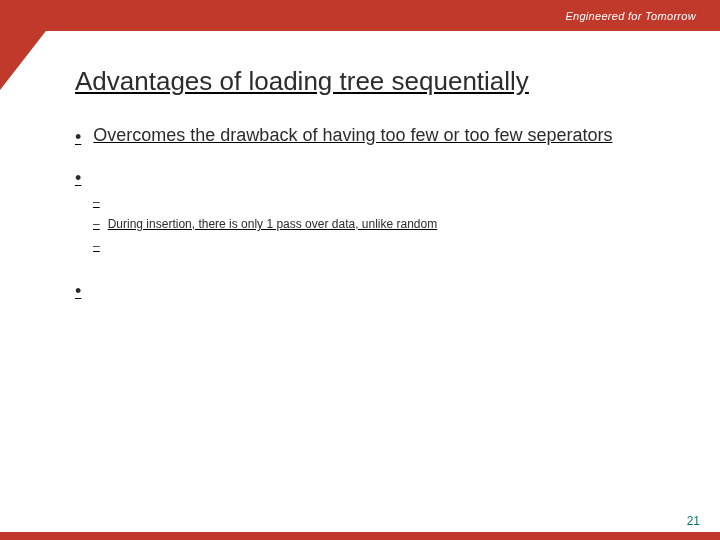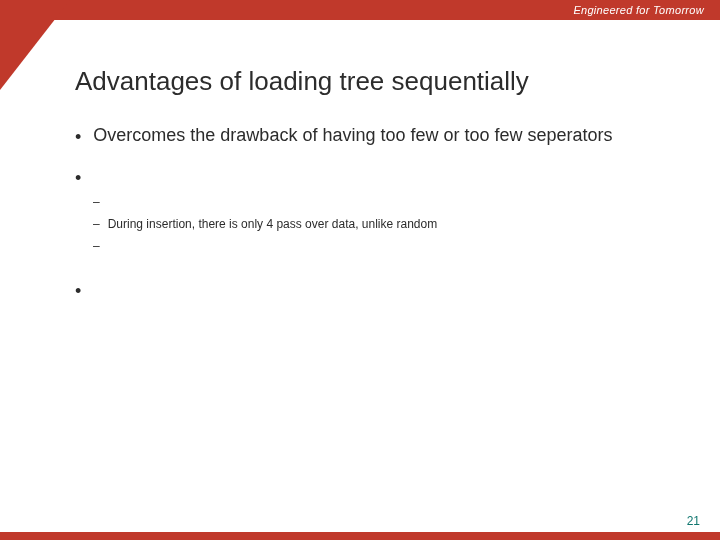--- a/index.html
+++ b/index.html
@@ -12,26 +12,26 @@
       position: relative;
       overflow: hidden;
     }
 
     
     .top-bar {
       position: absolute;
       top: 0;
       left: 0;
       width: 100%;
-      height: 20px;
+      height: 31px;
       background: #c0392b;
       display: flex;
       align-items: center;
       justify-content: flex-end;
-      padding-right: 16px;
+      padding-right: 24px;
     }
 
     .top-bar-text {
       color: #ffffff;
       font-size: 11px;
       font-family: Arial, sans-serif;
       font-style: italic;
       letter-spacing: 0.3px;
     }
 
@@ -47,20 +47,21 @@
     }
 
     
     .content {
       position: absolute;
       top: 28px;
       left: 0;
       right: 0;
       bottom: 0;
       padding: 30px 77px 30px 75px;
+      text-decoration: underline;
     }
 
     .slide-title {
       font-size: 26px;
       font-weight: normal;
       color: #2c2c2c;
       margin-bottom: 28px;
       margin-top: 8px;
       font-family: Arial, sans-serif;
     }
@@ -149,21 +150,21 @@
       <div>
         <div style="display:flex; align-items:flex-start;">
           <span class="bullet-dot">•</span>
         </div>
         <ul class="sub-list">
           <li>
             <span class="sub-dash">–</span>
           </li>
           <li>
             <span class="sub-dash">–</span>
-            <span>During insertion, there is only 4 pass over data, unlike random</span>
+            <span>During insertion, there is only 1 pass over data, unlike random</span>
           </li>
           <li>
             <span class="sub-dash">–</span>
           </li>
         </ul>
       </div>
     </li>
 
     <li>
       <span class="bullet-dot">•</span>

